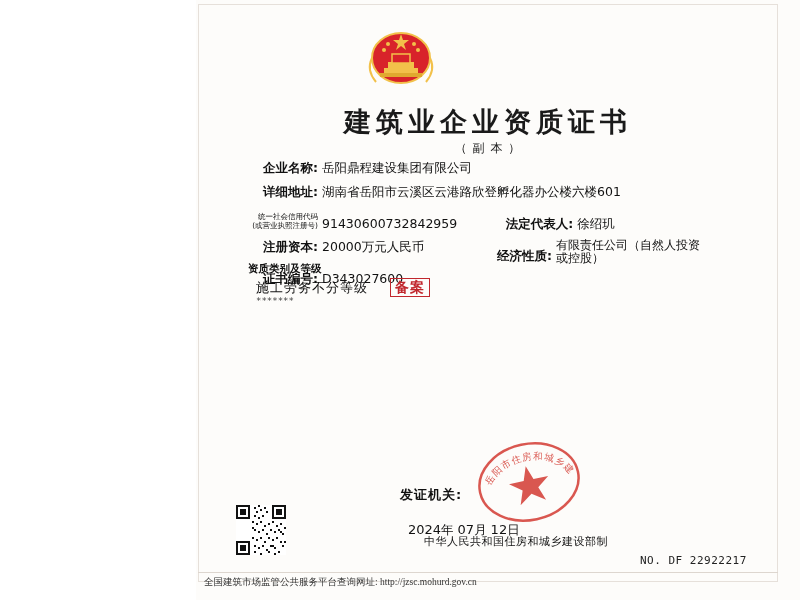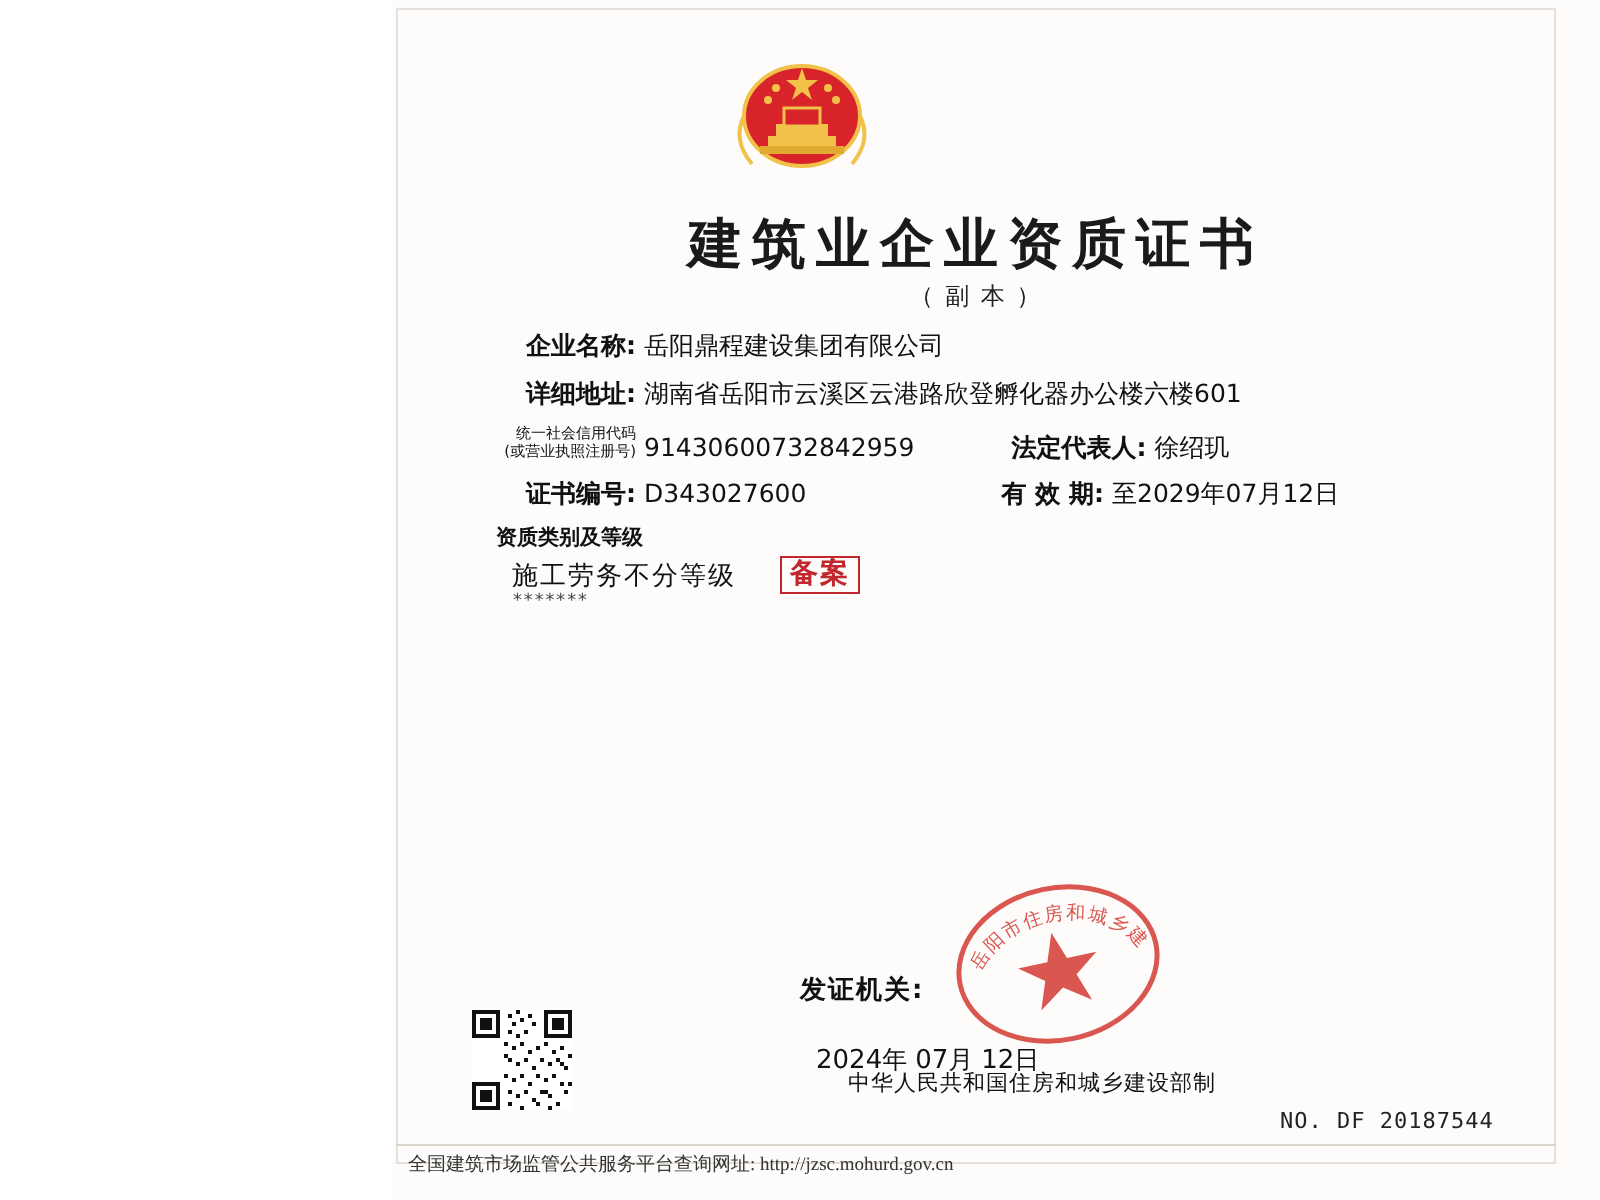--- a/index.html
+++ b/index.html
@@ -78,21 +78,21 @@
 
   
   .fields {
     position: absolute;
     left: 232px;
     top: 160px;
     width: 520px;
   }
   .row {
     display: flex;
-    align-items: flex-end;
+    align-items: flex-start;
     margin-bottom: 2px;
     min-height: 22px;
   }
   .lbl {
     font-family: "DejaVu Sans", sans-serif;
     font-size: 12.5px;
     font-weight: bold;
     color: #111;
     text-align: justify;
     white-space: nowrap;
@@ -299,29 +299,35 @@
           <div>(或营业执照注册号)</div>
         </div>
         <div class="val" style="padding-top:4px;">91430600732842959</div>
       </div>
       <div class="col-b">
         <div class="lbl" style="width:76px;text-align:right;padding-top:4px;">法定代表人:</div>
         <div class="val" style="padding-top:4px;">徐绍玑</div>
       </div>
     </div>
 
+    <div class="rowhalf" style="margin-top:6px;">
+      <div class="col-a">
+        <div class="lbl w1">注册资本:</div>
+        <div class="val">20000万元人民币</div>
+      </div>
+      <div class="col-b">
+        <div class="lbl" style="width:76px;text-align:right;">经济性质:</div>
+        <div class="val-2line" style="width:150px;white-space:normal;">有限责任公司（自然人投资或控股）</div>
+      </div>
+    </div>
 
     <div class="rowhalf" style="margin-top:6px;">
       <div class="col-a">
         <div class="lbl w1">证书编号:</div>
         <div class="val">D343027600</div>
-      </div>
-      <div class="col-b">
-        <div class="lbl" style="width:76px;text-align:right;">有 效 期:</div>
-        <div class="val">至2029年07月12日</div>
       </div>
     </div>
 
   </div>
 
   <div class="grade-block">
     <div class="grade-label">资质类别及等级</div>
     <div class="grade-row">
       <div class="grade-text">施工劳务不分等级</div>
       <div class="stamp-record">备案</div>
@@ -420,15 +426,15 @@
         <rect x="8" y="11" width="1" height="1"></rect>
           <rect x="22" y="13" width="1" height="1"></rect>
         <rect x="18" y="20" width="1" height="1"></rect>
           <rect x="24" y="18" width="1" height="1"></rect>
       </g>
     </svg>
   </div>
 
   <div class="footer-line"></div>
   <div class="footer-left">全国建筑市场监管公共服务平台查询网址: http://jzsc.mohurd.gov.cn</div>
-  <div class="footer-right">NO. DF 20187544</div>
+  <div class="footer-right">NO. DF 22922217</div>
 
 </div>
 
 </body></html>

